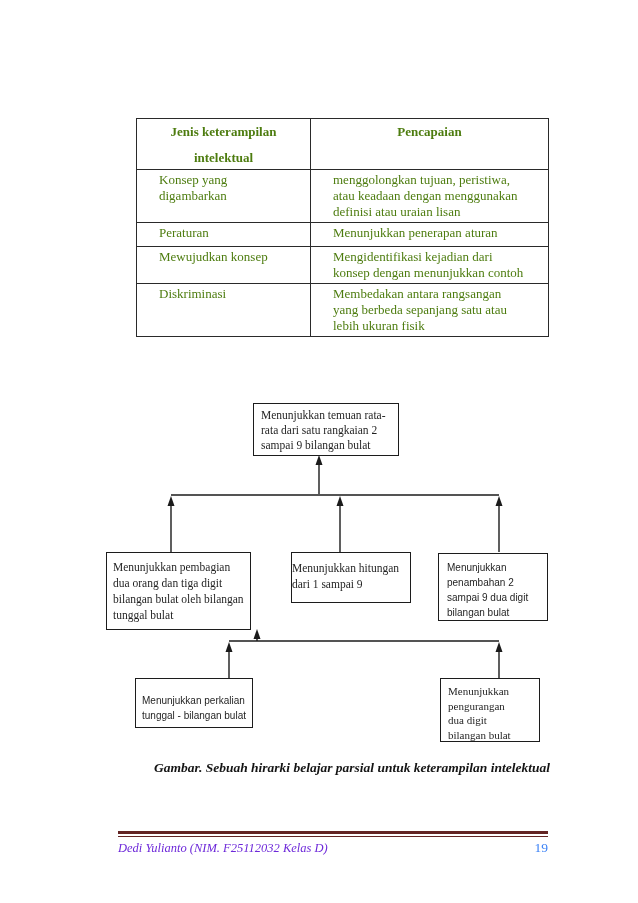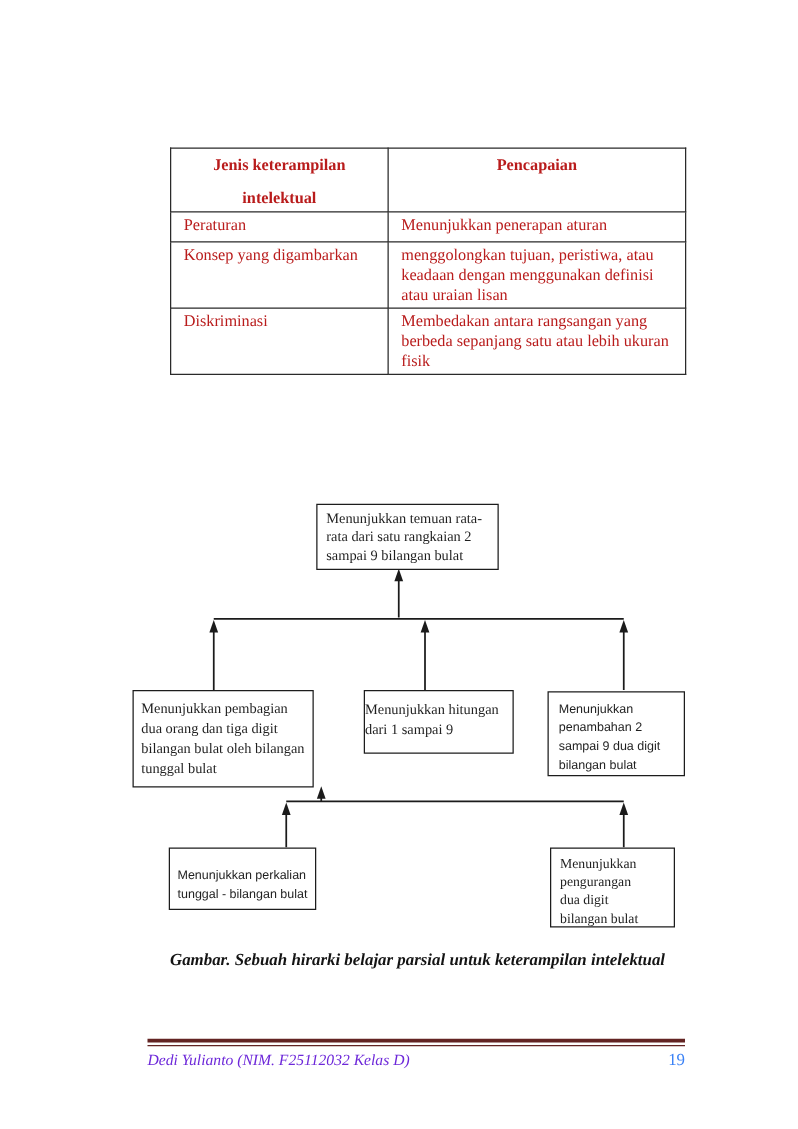--- a/index.html
+++ b/index.html
@@ -10,21 +10,21 @@
 
   
   table.skills{
     position:absolute;left:136px;top:118px;width:412px;
     border-collapse:collapse;table-layout:fixed;
   }
   table.skills col.c1{width:174px;}
   table.skills col.c2{width:238px;}
   table.skills th,table.skills td{
     border:1px solid #2a2a2a;vertical-align:top;
-    padding:2px 10px;font-size:13px;line-height:16px;color:#b91c1c;
+    padding:2px 22px;font-size:13px;line-height:16px;color:#4d7c0f;
     overflow:hidden;
   }
   table.skills th{font-weight:bold;text-align:center;padding-top:5px;}
   .hdr-line2{margin-top:10px;}
 
   
   .fc-box{
     position:absolute;box-sizing:border-box;background:#ffffff;
     border:1px solid #1c1c1c;color:#1f1f1f;overflow:hidden;
   }
@@ -37,21 +37,21 @@
   #box-penambahan {left:438px;top:553px;width:110px;height:68px;padding:6px 4px 5px 8px;}
   #box-perkalian  {left:135px;top:678px;width:118px;height:50px;padding:15px 6px;line-height:14.5px;}
   #box-pengurangan{left:440px;top:678px;width:100px;height:64px;padding:5px 22px 5px 7px;font-size:11px;line-height:14.5px;}
 
   svg.connectors{position:absolute;left:0;top:0;pointer-events:none;}
   svg.connectors line{stroke:#1b1b1b;stroke-width:1.4;}
   svg.connectors polygon{fill:#1b1b1b;}
 
   
   .caption{
-    position:absolute;left:118px;top:760px;width:432px;text-align:center;
+    position:absolute;left:118px;top:760px;width:432px;text-align:right;
     font-weight:bold;font-style:italic;font-size:13.5px;color:#141414;
   }
 
   
   .footer-rule{
     position:absolute;left:118px;top:831px;width:430px;height:2px;
     border-top:3px solid #632423;border-bottom:1px solid #632423;
   }
   .footer-row{
     position:absolute;left:118px;top:840px;width:430px;
@@ -73,27 +73,31 @@
     <thead>
       <tr style="height:51px;">
         <th>
           <div>Jenis keterampilan</div>
           <div class="hdr-line2">intelektual</div>
         </th>
         <th>Pencapaian</th>
       </tr>
     </thead>
     <tbody>
+      <tr style="height:51px;">
+        <td>Konsep yang digambarkan</td>
+        <td>menggolongkan tujuan, peristiwa, atau keadaan dengan menggunakan definisi atau uraian lisan</td>
+      </tr>
       <tr style="height:24px;">
         <td>Peraturan</td>
         <td>Menunjukkan penerapan aturan</td>
       </tr>
-      <tr style="height:51px;">
-        <td>Konsep yang digambarkan</td>
-        <td>menggolongkan tujuan, peristiwa, atau keadaan dengan menggunakan definisi atau uraian lisan</td>
+      <tr style="height:35px;">
+        <td>Mewujudkan konsep</td>
+        <td>Mengidentifikasi kejadian dari konsep dengan menunjukkan contoh</td>
       </tr>
       <tr style="height:50px;">
         <td>Diskriminasi</td>
         <td>Membedakan antara rangsangan yang berbeda sepanjang satu atau lebih ukuran fisik</td>
       </tr>
     </tbody>
   </table>
 
   <svg class="connectors" width="638" height="903" viewBox="0 0 638 903">
 

